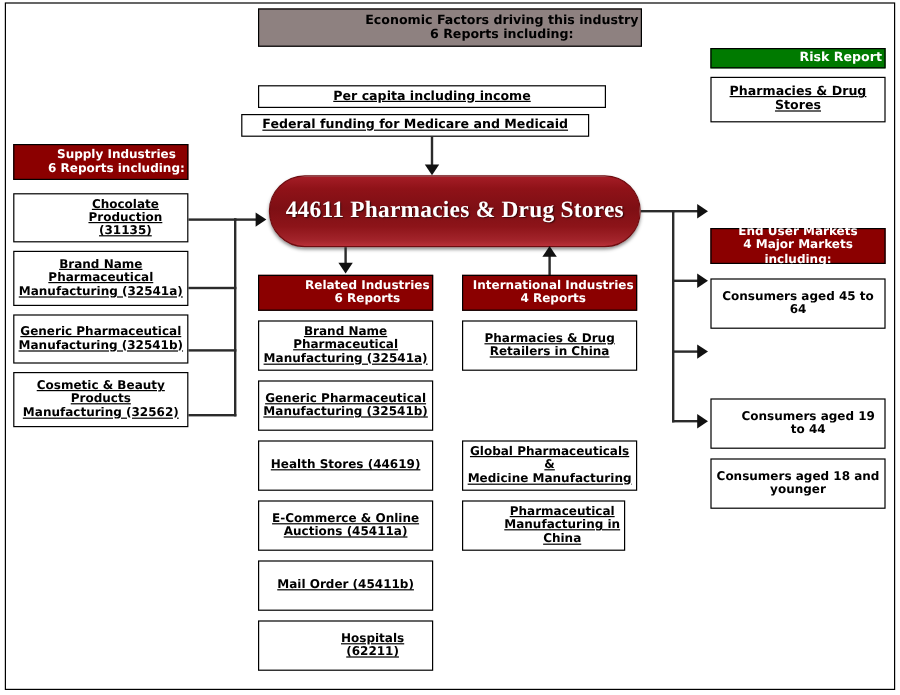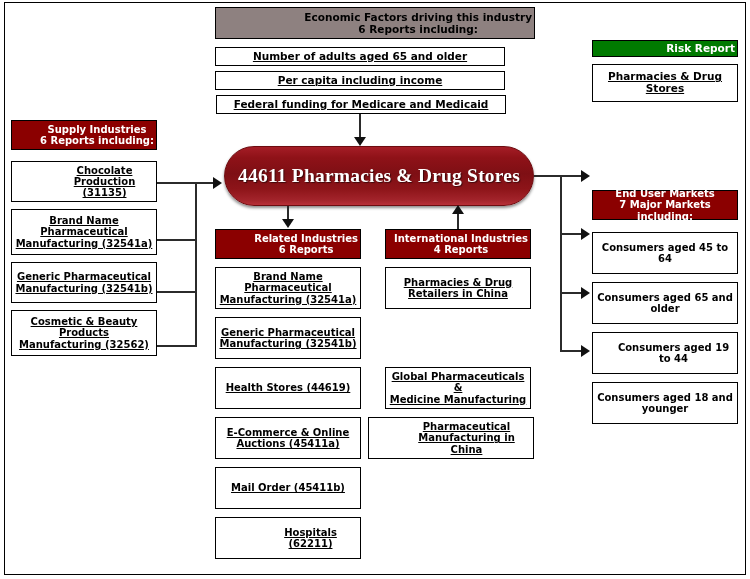--- a/index.html
+++ b/index.html
@@ -126,27 +126,24 @@
 <div id="canvas">
   <div class="frame"></div>
 
   <div class="hdr taupe" style="left:215px; top:7px; width:320px; height:32px; font-size:10.5px;">
     <div>
       <div>Economic Factors driving this industry</div>
       <div>6 Reports including:</div>
     </div>
   </div>
 
-  <div class="box" style="left:215px; top:47px; width:290px; height:19px; font-size:10.5px;">
-    <span class="txt">Number of adults aged 65 and older</span>
-  </div>
   <div class="box" style="left:215px; top:71px; width:290px; height:19px; font-size:10.5px;">
     <span class="txt">Per capita including income</span>
   </div>
-  <div class="box" style="left:216px; top:95px; width:290px; height:19px; font-size:10.5px;">
+  <div class="box" style="left:201px; top:95px; width:290px; height:19px; font-size:10.5px;">
     <span class="txt">Federal funding for Medicare and Medicaid</span>
   </div>
 
   <div class="ln v" style="left:359px; top:114px; height:26px;"></div>
   <div class="arw down" style="left:354px; top:137px;"></div>
 
   <div class="hdr green" style="left:592px; top:40px; width:146px; height:17px; font-size:10.5px;">
     <span>Risk Report</span>
   </div>
   <div class="box" style="left:592px; top:64px; width:146px; height:38px; font-size:10.5px;">
@@ -259,54 +256,48 @@
       <div class="txt">Pharmacies &amp; Drug</div>
       <div class="txt">Retailers in China</div>
     </div>
   </div>
   <div class="box" style="left:385px; top:367px; width:146px; height:42px; font-size:10px;">
     <div>
       <div class="txt">Global Pharmaceuticals &amp;</div>
       <div class="txt">Medicine Manufacturing</div>
     </div>
   </div>
-  <div class="box" style="left:368px; top:417px; width:166px; height:42px; font-size:10px;padding-left:34px;">
+  <div class="box" style="left:385px; top:417px; width:136px; height:42px; font-size:10px;padding-left:34px;">
     <div>
       <div class="txt">Pharmaceutical</div>
       <div class="txt">Manufacturing in China</div>
     </div>
   </div>
 
   <div class="ln h" style="left:534px; top:175px; width:28px;"></div>
   <div class="ln v" style="left:560px; top:175px; height:177px;"></div>
   <div class="ln h" style="left:560px; top:175px; width:24px;"></div>
   <div class="arw right" style="left:581px; top:170px;"></div>
   <div class="ln h" style="left:560px; top:233px; width:24px;"></div>
   <div class="arw right" style="left:581px; top:228px;"></div>
   <div class="ln h" style="left:560px; top:292px; width:24px;"></div>
   <div class="arw right" style="left:581px; top:287px;"></div>
   <div class="ln h" style="left:560px; top:350px; width:24px;"></div>
   <div class="arw right" style="left:581px; top:345px;"></div>
 
   <div class="hdr maroon" style="left:592px; top:190px; width:146px; height:30px; font-size:10px;">
     <div>
       <div>End User Markets</div>
-      <div>7 Major Markets including:</div>
+      <div>4 Major Markets including:</div>
     </div>
   </div>
 
   <div class="box plain" style="left:592px; top:232px; width:146px; height:42px; font-size:10px;">
     <div>
       <div class="txt">Consumers aged 45 to 64</div>
-    </div>
-  </div>
-  <div class="box plain" style="left:592px; top:282px; width:146px; height:42px; font-size:10px;">
-    <div>
-      <div class="txt">Consumers aged 65 and</div>
-      <div class="txt">older</div>
     </div>
   </div>
   <div class="box plain" style="left:592px; top:332px; width:146px; height:42px; font-size:10px;padding-left:20px;">
     <div>
       <div class="txt">Consumers aged 19 to 44</div>
     </div>
   </div>
   <div class="box plain" style="left:592px; top:382px; width:146px; height:42px; font-size:10px;">
     <div>
       <div class="txt">Consumers aged 18 and</div>

